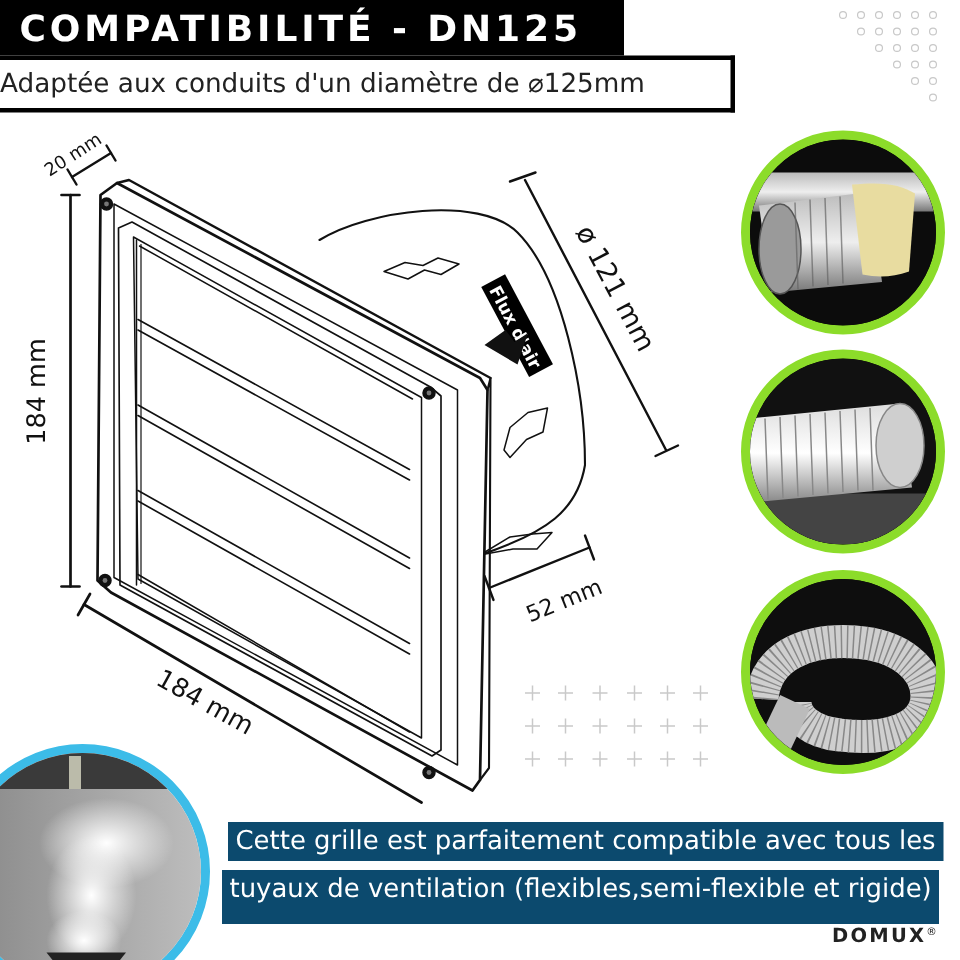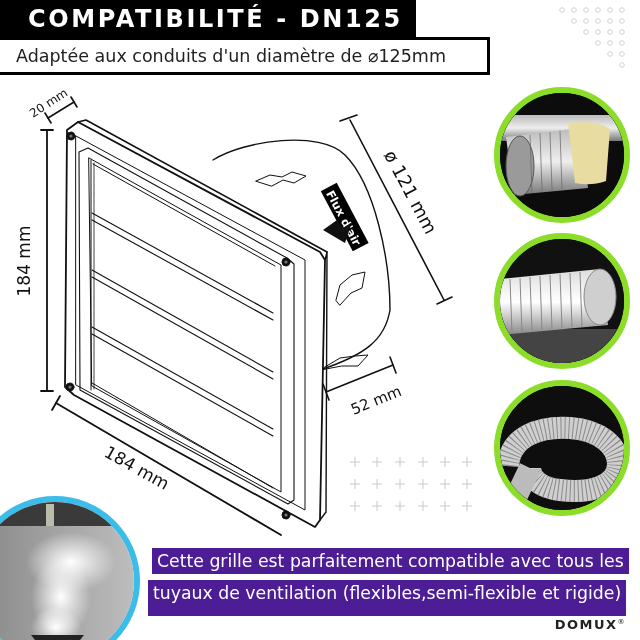--- a/index.html
+++ b/index.html
@@ -1,24 +1,24 @@
 <!DOCTYPE html>
 <html><head>
   <meta charset="utf-8">
   <style>
     html, body { margin:0; padding:0; }
     body { width:640px; height:640px; position:relative; overflow:hidden; background:#ffffff; font-family:"DejaVu Sans", sans-serif; }
     .abs { position:absolute; }
-    .title-bar { left:0; top:0; width:416px; height:38px; background:#000; color:#fff; font-family:"DejaVu Sans", sans-serif; font-weight:bold; font-size:24px; letter-spacing:2.6px; line-height:38px; padding-left:28px; box-sizing:border-box; white-space:nowrap; }
-    .subtitle-bar { left:0; top:37px; width:490px; height:38px; background:#fff; border:3px solid #000; border-left:none; box-sizing:border-box; color:#222; font-size:17.5px; line-height:32px; padding-left:16px; white-space:nowrap; }
+    .title-bar { left:0; top:0; width:416px; height:38px; background:#000; color:#fff; font-family:"DejaVu Sans", sans-serif; font-weight:bold; font-size:24px; letter-spacing:2.6px; line-height:38px; padding-left:13px; box-sizing:border-box; white-space:nowrap; }
+    .subtitle-bar { left:0; top:37px; width:490px; height:38px; background:#fff; border:3px solid #000; border-left:none; box-sizing:border-box; color:#222; font-size:17.5px; line-height:32px; padding-left:0; white-space:nowrap; }
     .dots { right:6px; top:4px; width:80px; height:78px; }
     .circle { border-radius:50%; overflow:hidden; }
     .green-ring { border:6px solid #8cdc2a; box-sizing:border-box; background:#000; }
     .blue-ring { border:6px solid #3cbce8; box-sizing:border-box; }
-    .caption-line { background:#4c1d95; color:#fff; font-size:17.3px; white-space:nowrap; height:26px; line-height:26px; padding:0 5px; box-sizing:border-box; }
+    .caption-line { background:#0c4a6e; color:#fff; font-size:17.3px; white-space:nowrap; height:26px; line-height:26px; padding:0 5px; box-sizing:border-box; }
     .logo { right:14px; top:617px; font-size:13px; letter-spacing:1.5px; color:#222; font-weight:bold;margin-left:29px; }
     .logo sup { font-size:7px; font-weight:normal; }
     svg text { font-family:"DejaVu Sans", sans-serif; }
   </style>
 </head>
 <body>
 
 <div class="abs title-bar">COMPATIBILITÉ - DN125</div>
 <div class="abs subtitle-bar">Adaptée aux conduits d'un diamètre de ⌀125mm</div>
 

